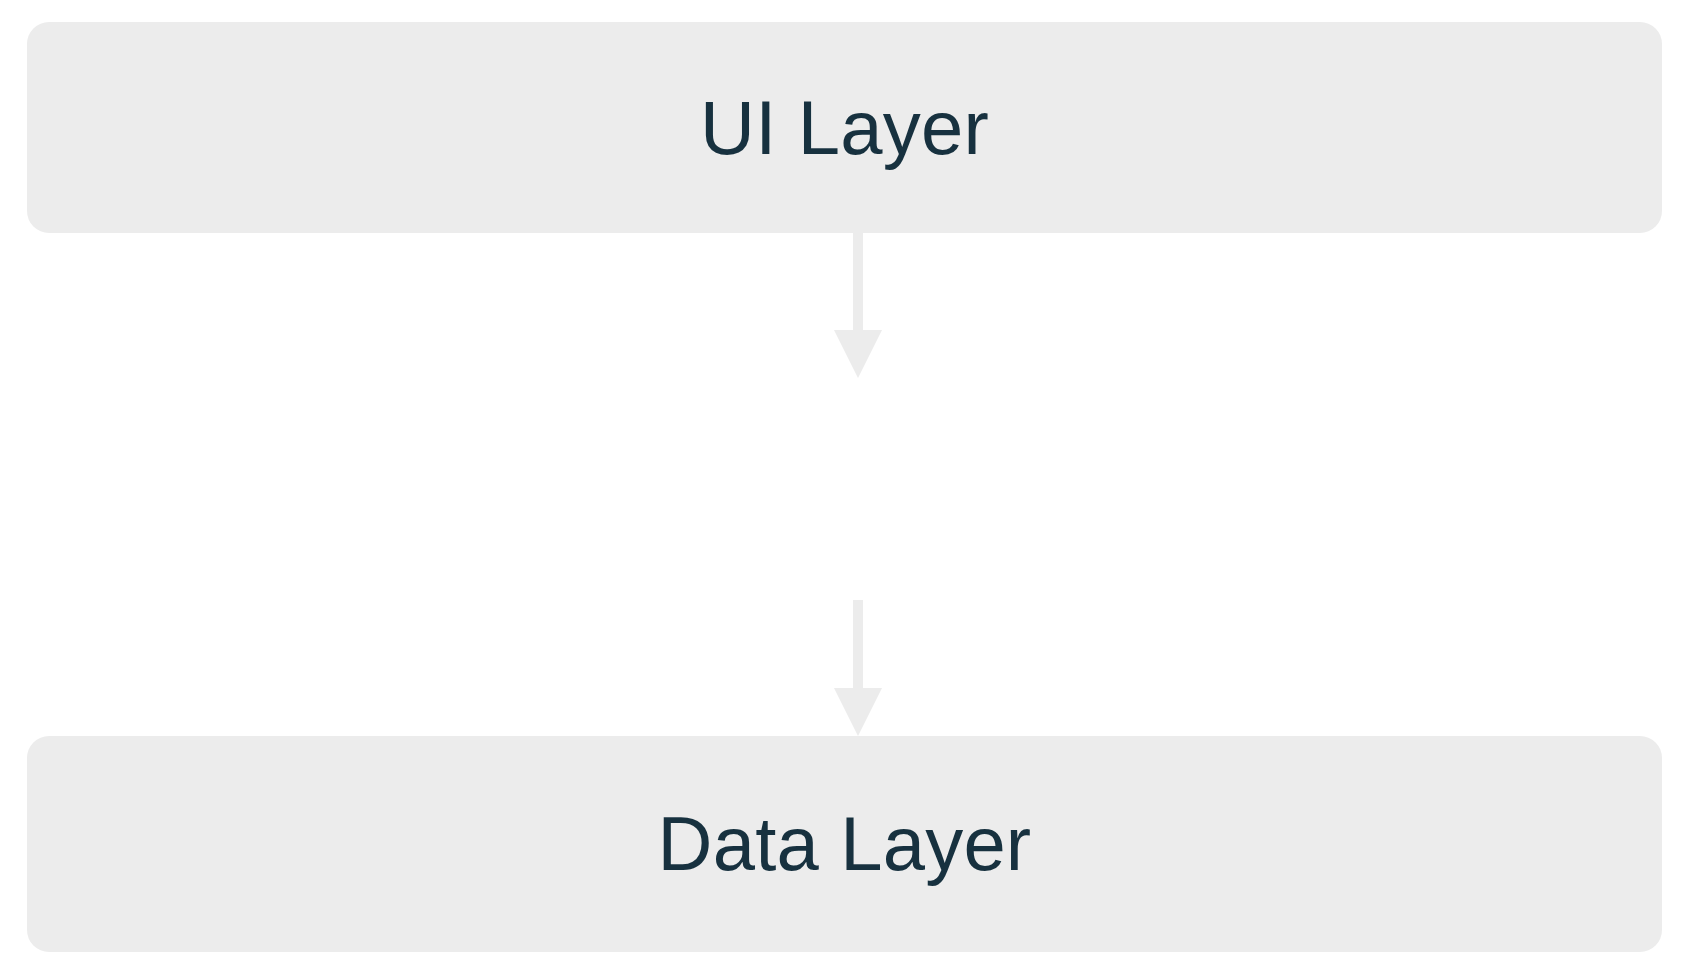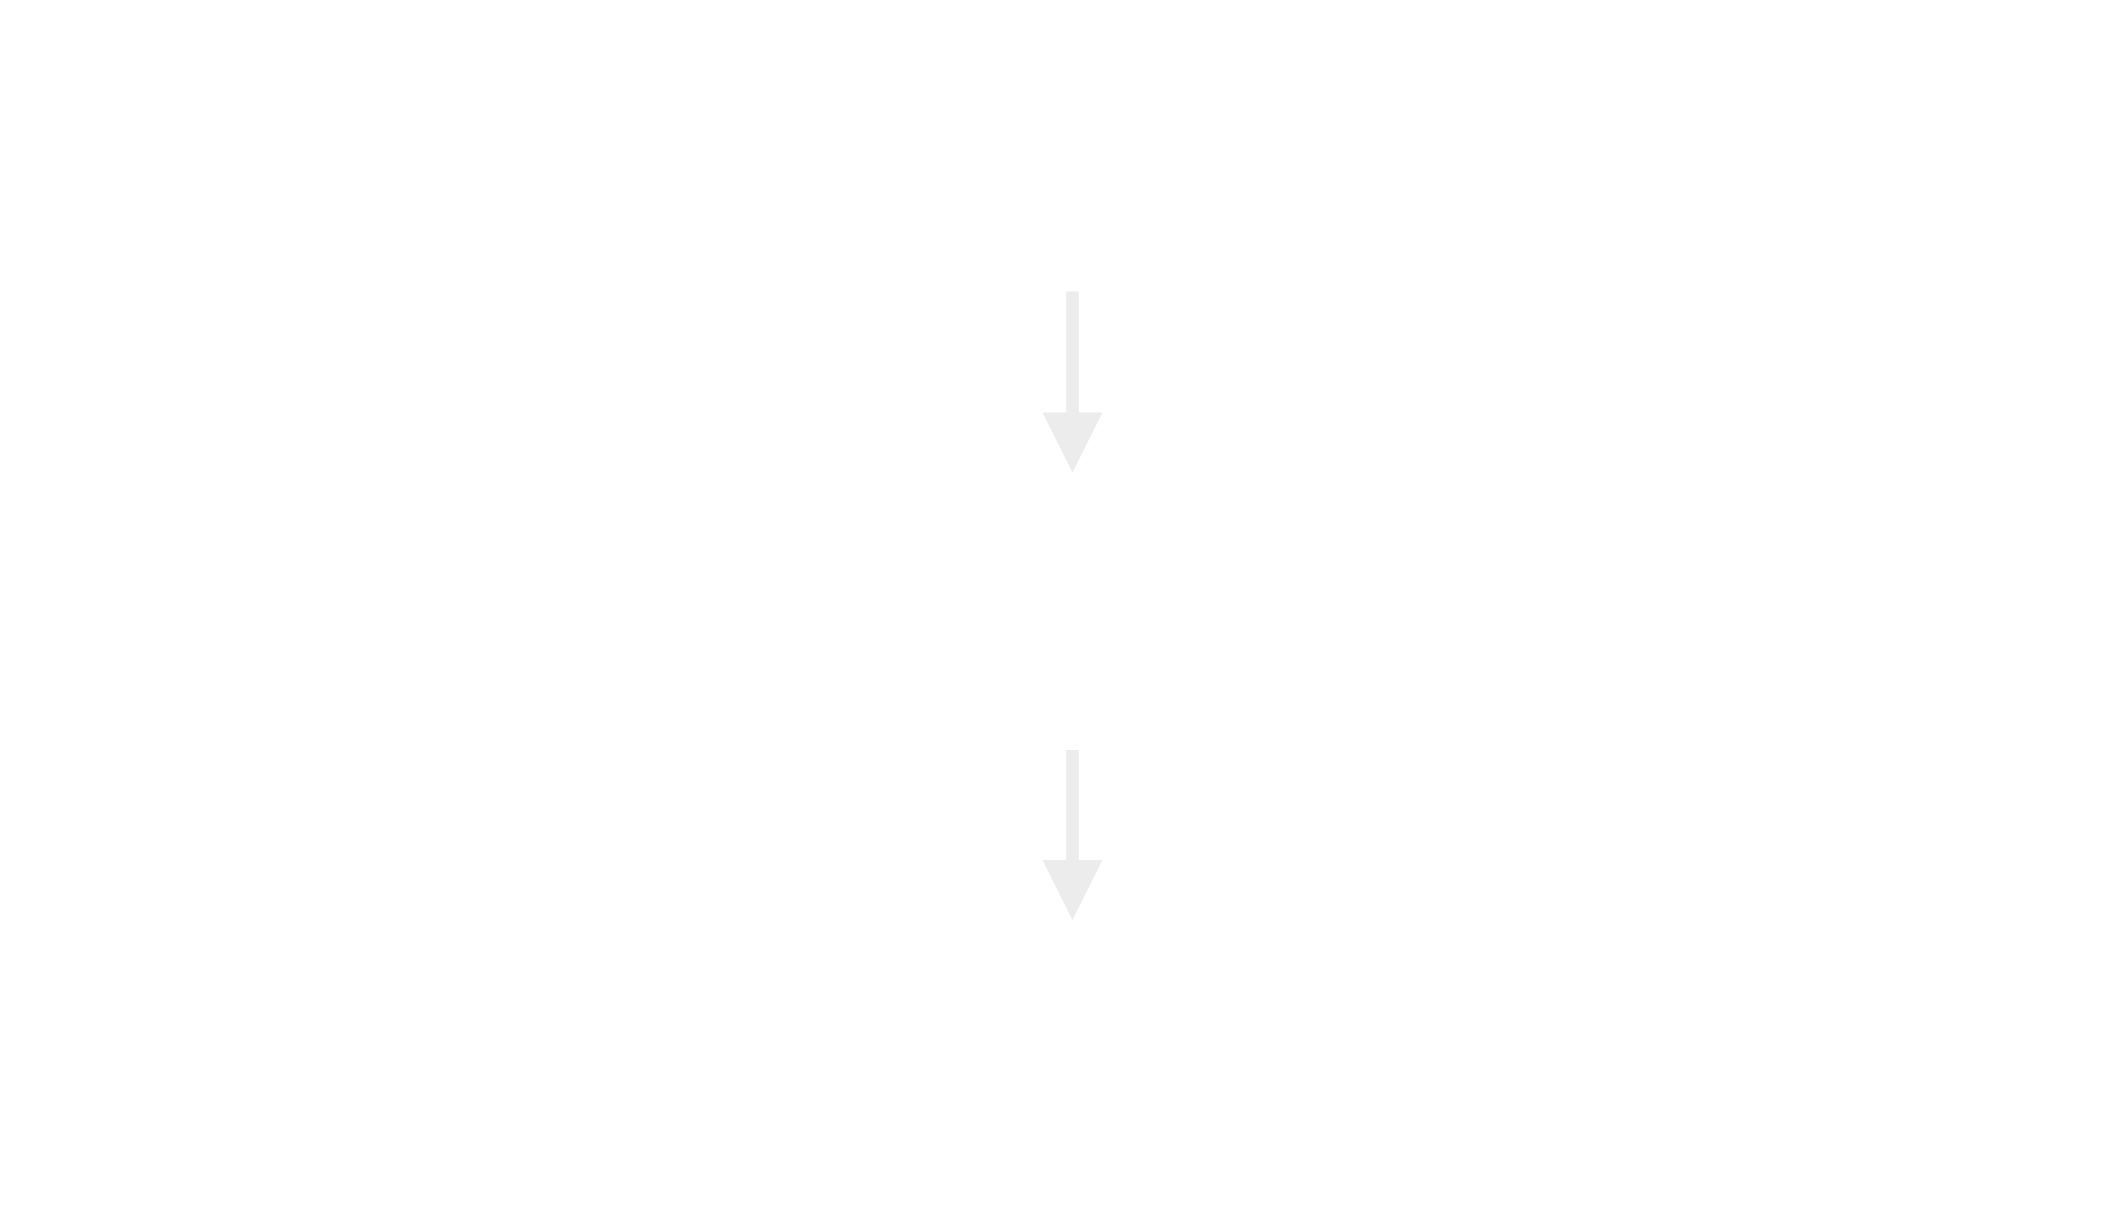--- a/index.html
+++ b/index.html
@@ -61,30 +61,36 @@
   #connector-domain-data {
     top: 600px;
     height: 136px;
   }
 </style>
 </head>
 <body style="background: rgb(255, 255, 255);">
 
 <div id="diagram-root">
 
+  <div class="layer-box" id="box-ui" style="background: rgb(236, 236, 236);">
+    <span class="layer-label" style="color: rgb(23, 49, 63);">UI Layer</span>
+  </div>
 
   <svg class="connector" id="connector-ui-domain" viewBox="0 0 1687 145" preserveAspectRatio="none">
     <g>
       <rect class="edge-paint" x="853" y="0" width="10" height="100" fill="#ececec"></rect>
       <polygon class="edge-paint" points="834,97 882,97 858,145" fill="#ececec"></polygon>
     </g>
   </svg>
 
 
   <svg class="connector" id="connector-domain-data" viewBox="0 0 1687 136" preserveAspectRatio="none">
     <g>
       <rect class="edge-paint" x="853" y="0" width="10" height="91" fill="#ececec"></rect>
       <polygon class="edge-paint" points="834,88 882,88 858,136" fill="#ececec"></polygon>
     </g>
   </svg>
 
+  <div class="layer-box" id="box-data" style="background: rgb(236, 236, 236);">
+    <span class="layer-label" style="color: rgb(23, 49, 63);">Data Layer</span>
+  </div>
 
 </div>
 
 </body></html>

